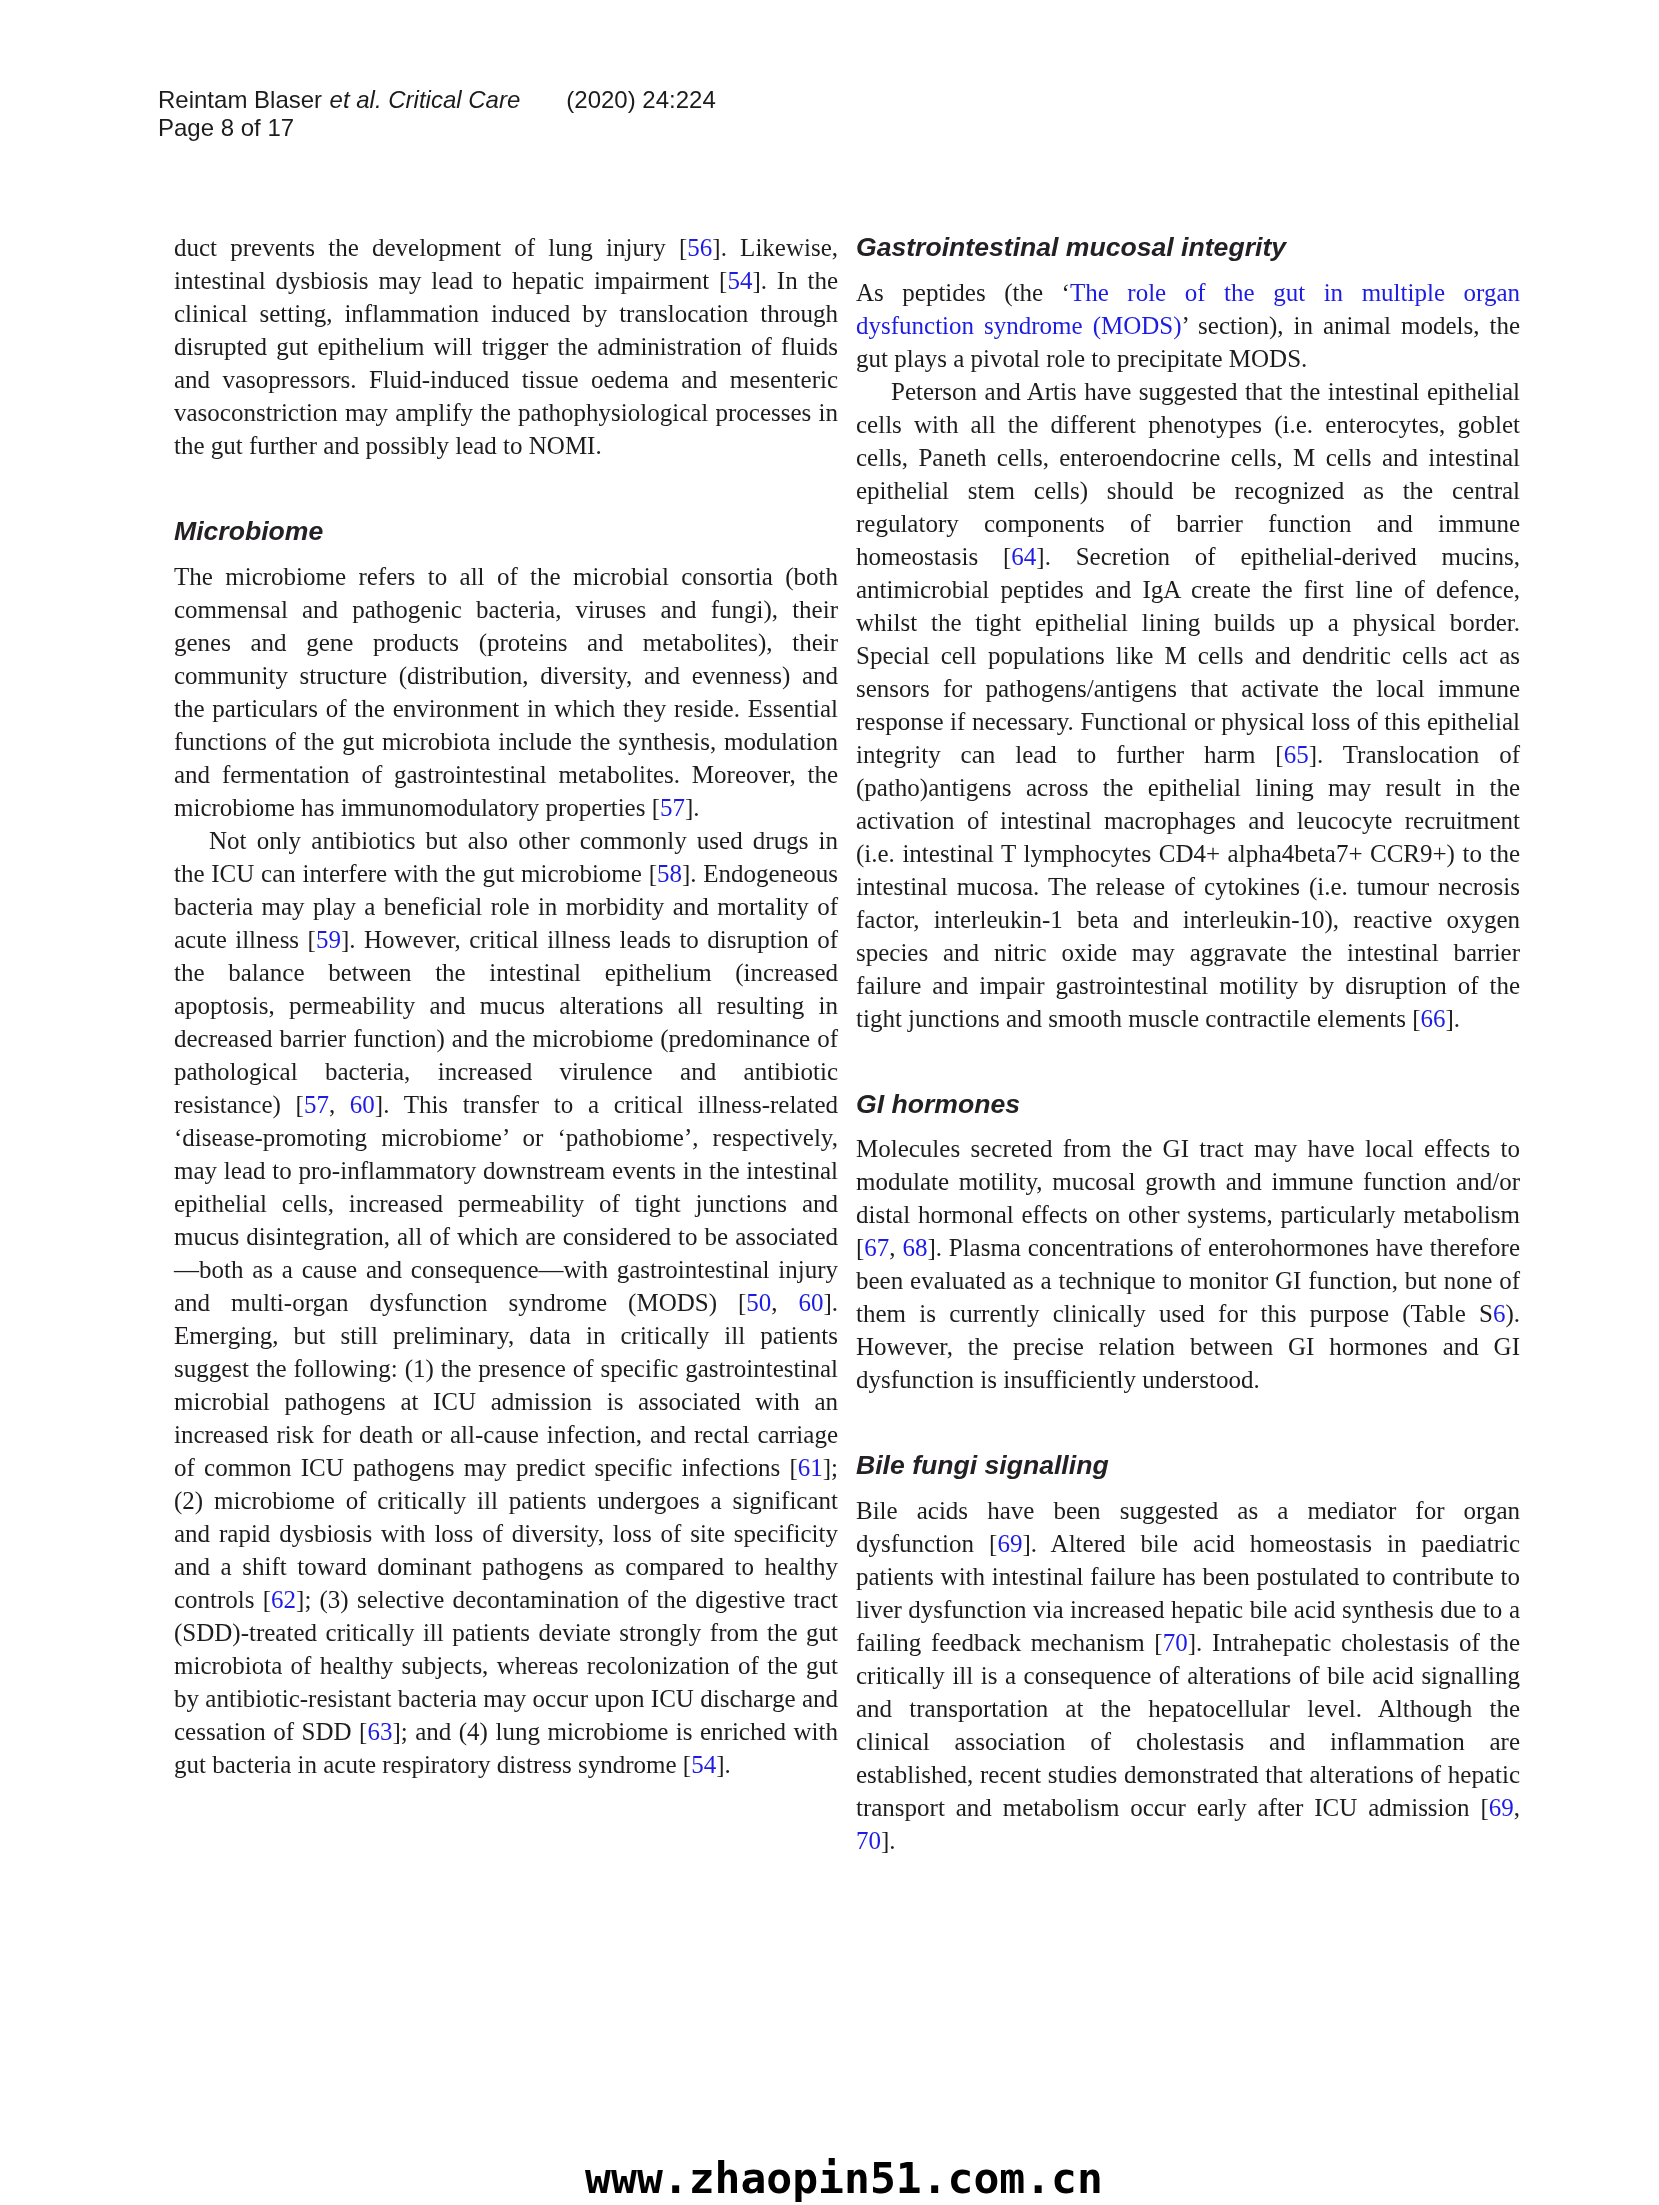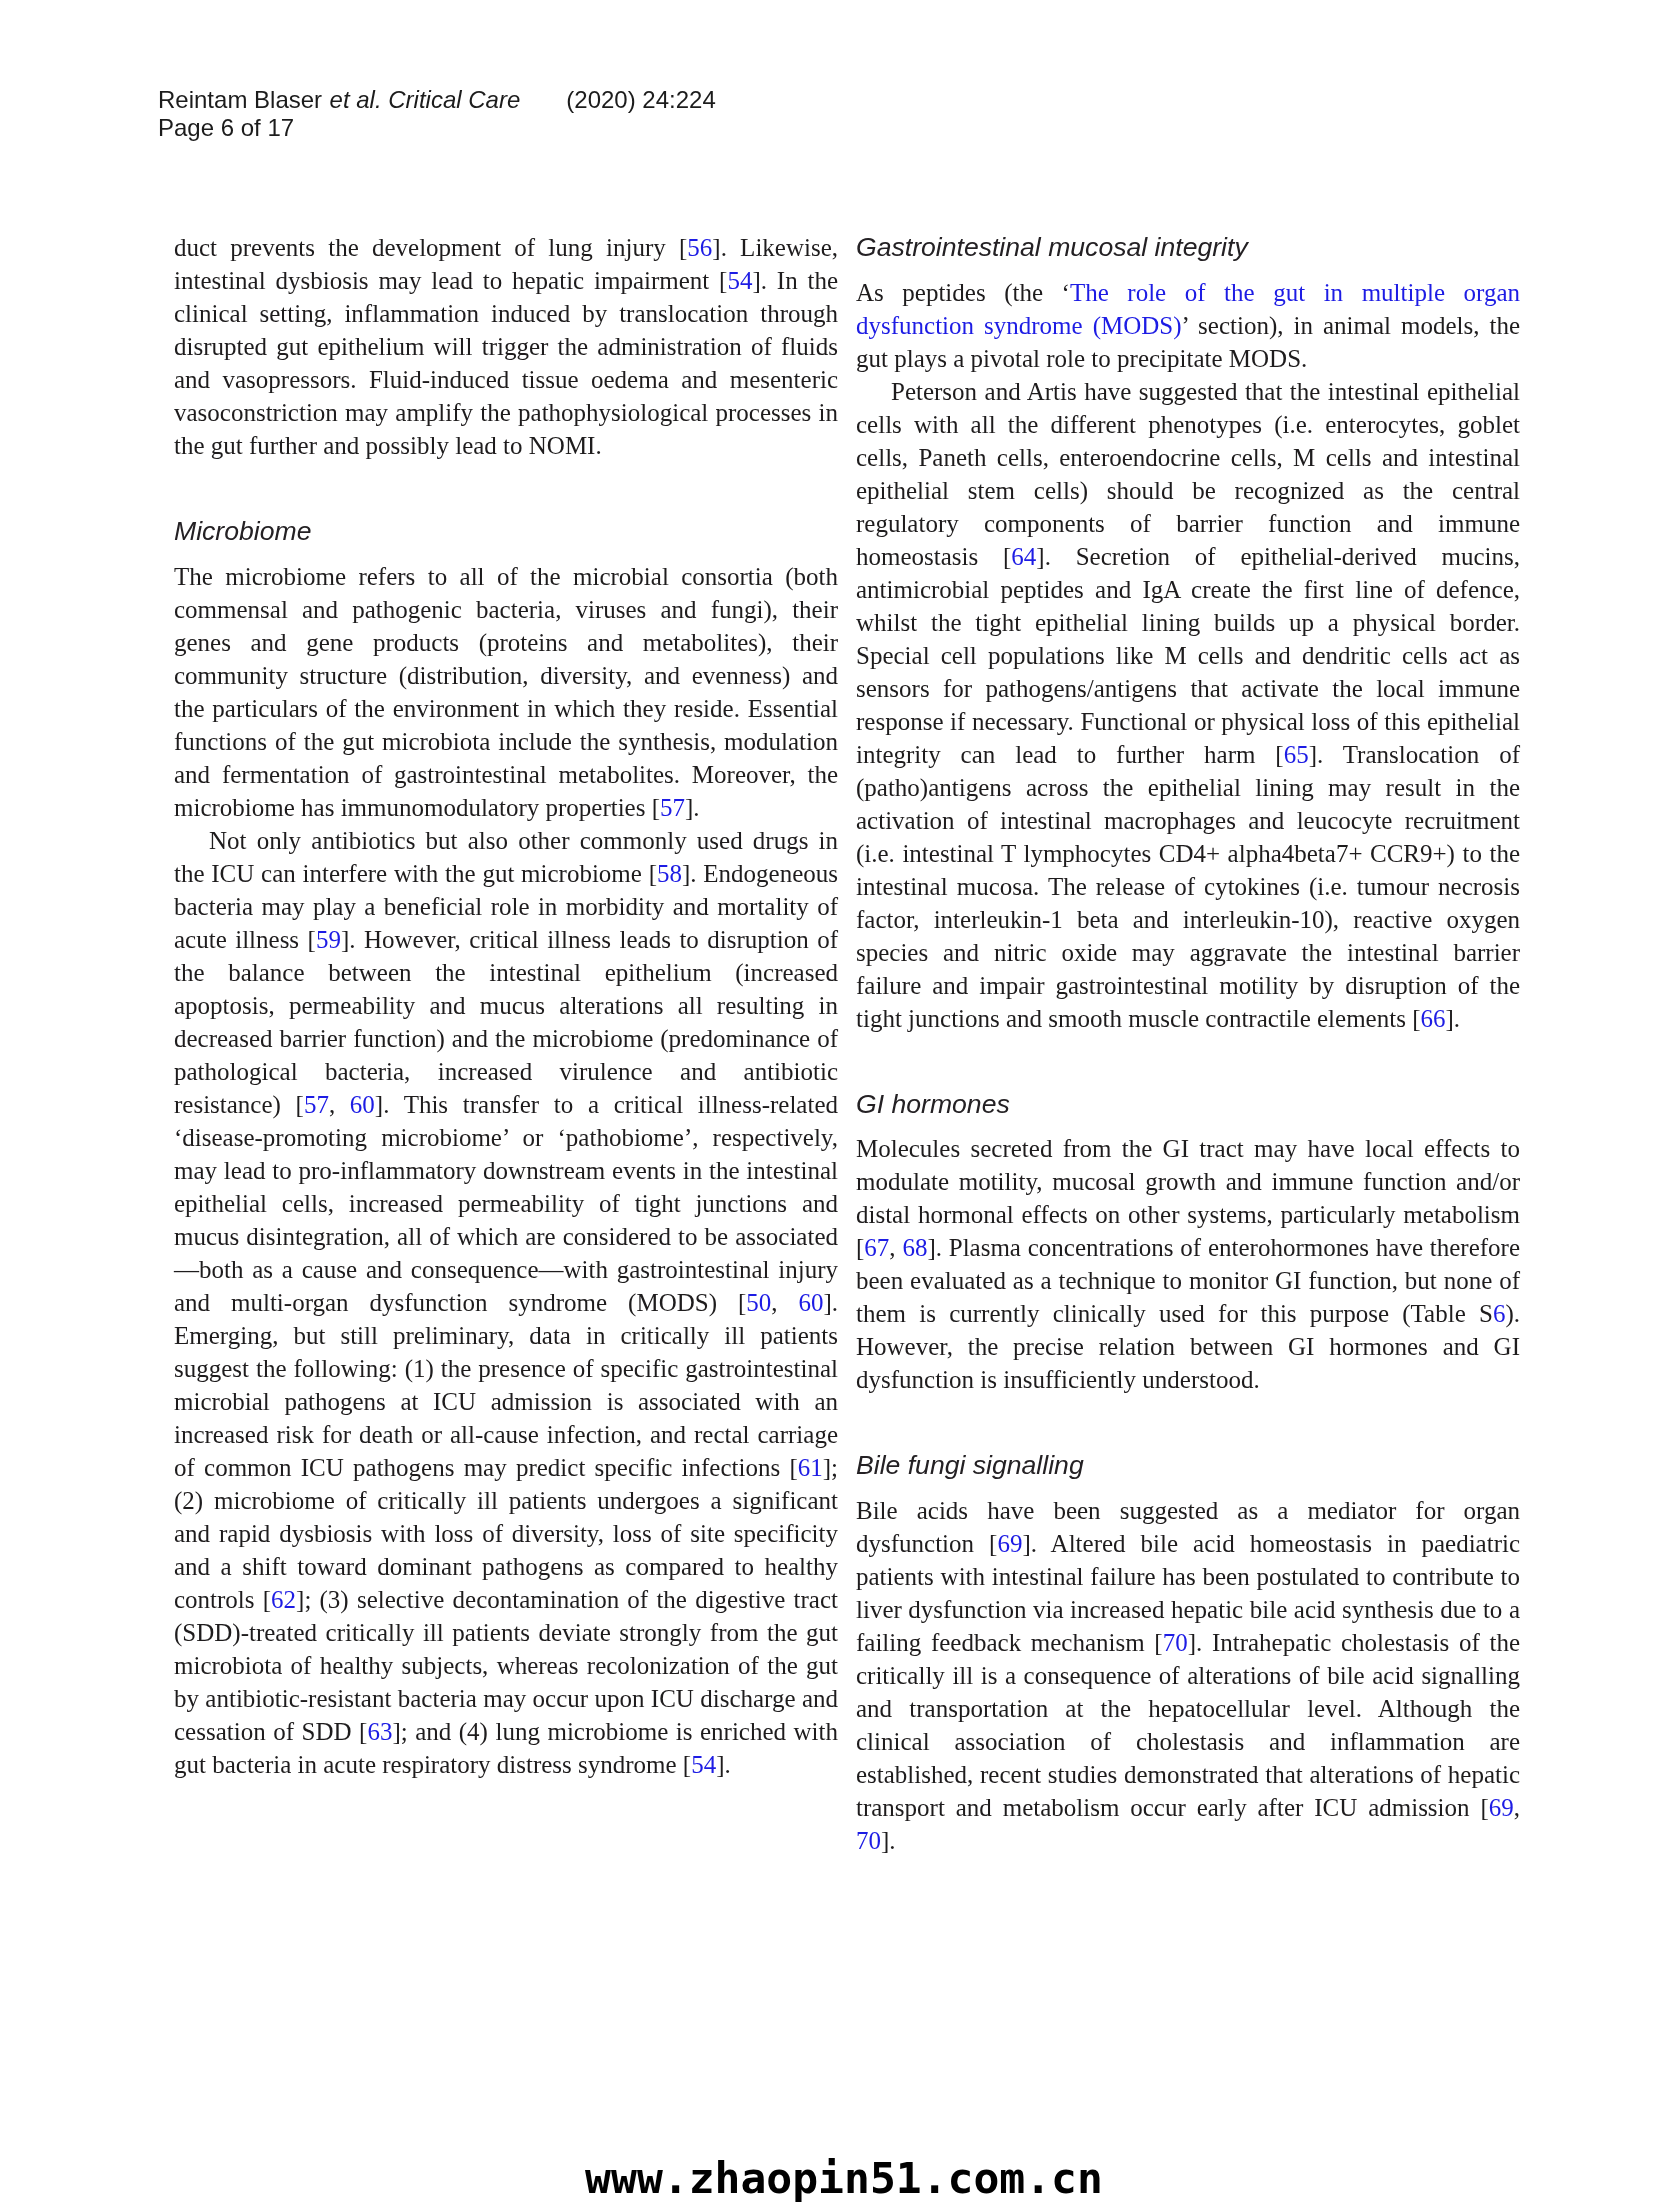--- a/index.html
+++ b/index.html
@@ -26,21 +26,21 @@
   .col > :first-child{margin-top:0;}
   p.body{
     margin:0;
     font-size:25px;line-height:33px;
     text-align:justify;
     color:var(--body, #1e1c1d);
   }
   p.body.indent{text-indent:35px;}
   h2.sec{
     font-family:"Liberation Sans", sans-serif;
-    font-style:italic;font-weight:normal;
+    font-style:italic;font-weight:bold;
     font-size:26.6px;line-height:33px;
     color:#242124;
     margin:53px 0 11.6px 0;
   }
   .ref{color:var(--link, #1d1ce4);}
   .watermark{
     position:absolute;left:0;bottom:5px;width:100%;
     text-align:center;
     font-family:"DejaVu Sans Mono", monospace;
     font-weight:bold;
@@ -51,21 +51,21 @@
 </style>
 </head>
 <body>
 
 <div class="page">
 
   <div class="header">
     <div>
       <span>Reintam Blaser</span><span class="it">et al. Critical Care</span><span class="cite">(2020) 24:224</span>
     </div>
-    <div>Page 6 of 17</div>
+    <div>Page 8 of 17</div>
   </div>
 
   <div class="content">
     <div class="col">
         <p class="body"><span>duct prevents the development of lung injury [</span><span class="ref">56</span><span>]. Likewise, intestinal dysbiosis may lead to hepatic impairment [</span><span class="ref">54</span><span>]. In the clinical setting, inflammation induced by translocation through disrupted gut epithelium will trigger the administration of fluids and vasopressors. Fluid-induced tissue oedema and mesenteric vasoconstriction may amplify the pathophysiological processes in the gut further and possibly lead to NOMI.</span></p>
         <h2 class="sec">Microbiome</h2>
         <p class="body"><span>The microbiome refers to all of the microbial consortia (both commensal and pathogenic bacteria, viruses and fungi), their genes and gene products (proteins and metabolites), their community structure (distribution, diversity, and evenness) and the particulars of the environment in which they reside. Essential functions of the gut microbiota include the synthesis, modulation and fermentation of gastrointestinal metabolites. Moreover, the microbiome has immunomodulatory properties [</span><span class="ref">57</span><span>].</span></p>
         <p class="body indent"><span>Not only antibiotics but also other commonly used drugs in the ICU can interfere with the gut microbiome [</span><span class="ref">58</span><span>]. Endogeneous bacteria may play a beneficial role in morbidity and mortality of acute illness [</span><span class="ref">59</span><span>]. However, critical illness leads to disruption of the balance between the intestinal epithelium (increased apoptosis, permeability and mucus alterations all resulting in decreased barrier function) and the microbiome (predominance of pathological bacteria, increased virulence and antibiotic resistance) [</span><span class="ref">57</span><span>, </span><span class="ref">60</span><span>]. This transfer to a critical illness-related ‘disease-promoting microbiome’ or ‘pathobiome’, respectively, may lead to pro-inflammatory downstream events in the intestinal epithelial cells, increased permeability of tight junctions and mucus disintegration, all of which are considered to be associated—both as a cause and consequence—with gastrointestinal injury and multi-organ dysfunction syndrome (MODS) [</span><span class="ref">50</span><span>, </span><span class="ref">60</span><span>]. Emerging, but still preliminary, data in critically ill patients suggest the following: (1) the presence of specific gastrointestinal microbial pathogens at ICU admission is associated with an increased risk for death or all-cause infection, and rectal carriage of common ICU pathogens may predict specific infections [</span><span class="ref">61</span><span>]; (2) microbiome of critically ill patients undergoes a significant and rapid dysbiosis with loss of diversity, loss of site specificity and a shift toward dominant pathogens as compared to healthy controls [</span><span class="ref">62</span><span>]; (3) selective decontamination of the digestive tract (SDD)-treated critically ill patients deviate strongly from the gut microbiota of healthy subjects, whereas recolonization of the gut by antibiotic-resistant bacteria may occur upon ICU discharge and cessation of SDD [</span><span class="ref">63</span><span>]; and (4) lung microbiome is enriched with gut bacteria in acute respiratory distress syndrome [</span><span class="ref">54</span><span>].</span></p>
       </div>
     <div class="col">

